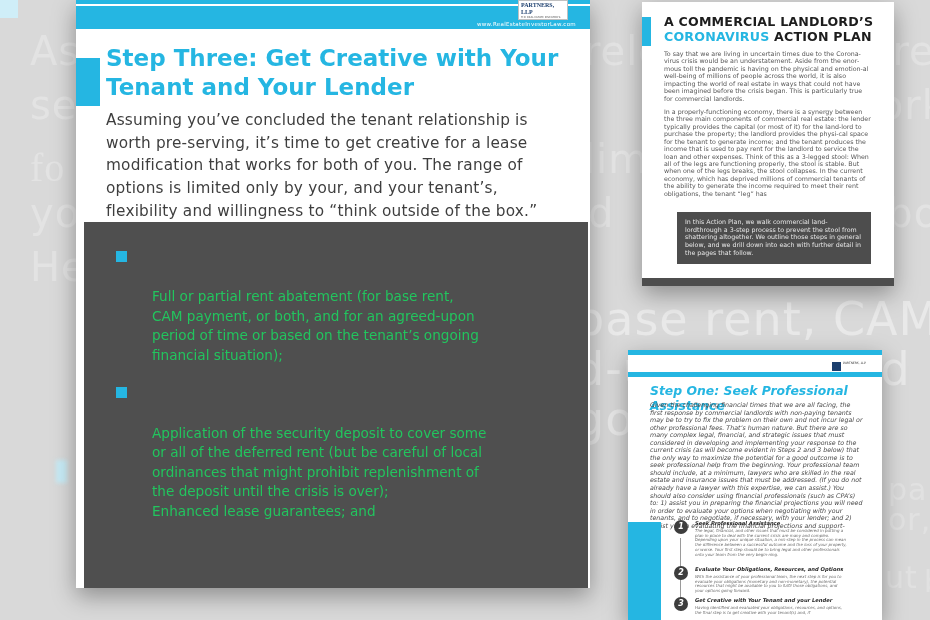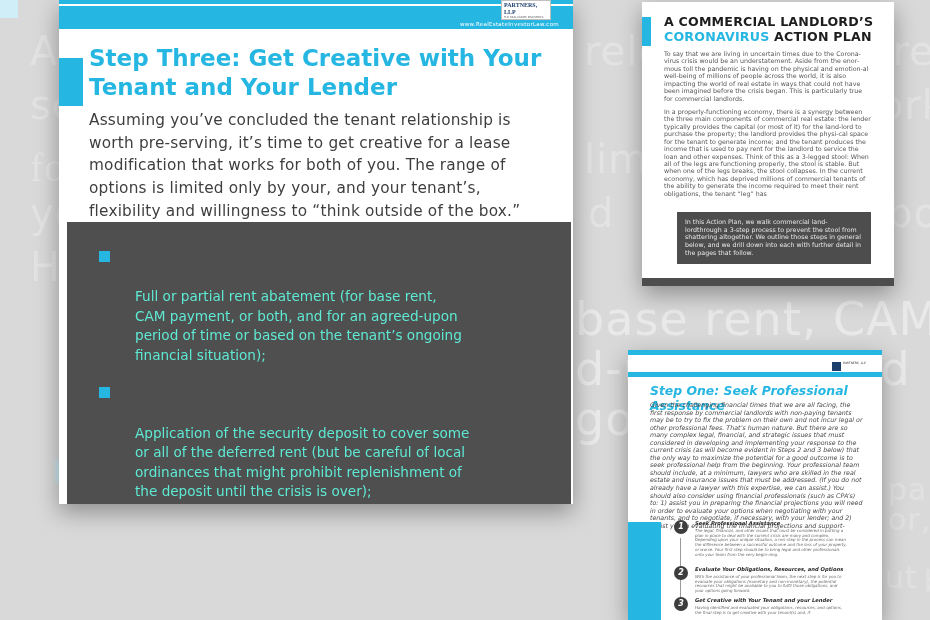--- a/index.html
+++ b/index.html
@@ -8,34 +8,34 @@
   
   .wm{position:absolute;color:#e3e3e3;font-size:40px;font-weight:400;letter-spacing:1px;white-space:nowrap;z-index:1;}
   .wm.big{font-size:46px;color:#e9e9e9;}
   .wm.small{font-size:30px;color:#e1e1e1;}
   .corner-sq{position:absolute;left:0;top:0;width:18px;height:18px;background:#cfeef8;z-index:1;}
   .smudge{position:absolute;left:56px;top:460px;width:11px;height:23px;background:#c6ebf6;filter:blur(2px);z-index:1;}
   
   .page{position:absolute;background:#ffffff;box-shadow:0 8px 22px rgba(0,0,0,0.35);z-index:2;overflow:hidden;}
   .accent{background:#25b6e2;}
   
-  .main-page{left:59px;top:0;width:514px;height:504px;}
+  .main-page{left:76px;top:0;width:514px;height:588px;}
   .mp-topstrip{position:absolute;top:0;left:0;right:0;height:4px;background:#25b6e2;}
   .mp-band{position:absolute;top:6px;left:0;right:0;height:23px;background:#25b6e2;}
   .mp-logo{position:absolute;top:0;right:22px;width:50px;height:20px;background:#fff;border:1px solid #c0c0c0;
            padding:1px 2px;box-sizing:border-box;overflow:hidden;z-index:3;}
   .mp-logo .lg-name{font-family:"Liberation Serif",serif;font-weight:bold;font-size:6px;color:#1c3f6e;line-height:7px;}
   .mp-logo .lg-tag{font-size:2.6px;color:#555;line-height:3px;}
   .mp-url{position:absolute;top:21px;right:14px;color:#ffffff;font-size:5.5px;letter-spacing:0.3px;z-index:3;}
   .mp-accent{position:absolute;left:0;top:58px;width:24px;height:48px;}
   .mp-title{position:absolute;left:30px;top:44px;width:470px;font-size:23px;font-weight:bold;color:#25b6e2;line-height:1.25;}
   .mp-intro{position:absolute;left:30px;top:109px;width:468px;font-size:15.3px;color:#3e3e3e;line-height:1.48;letter-spacing:0.2px;}
   .mp-darkbox{position:absolute;left:8px;right:2px;top:222px;height:410px;background:#4f4f4f;}
   .mp-bullets{position:absolute;left:32px;top:26px;width:372px;}
-  .bullet{position:relative;padding-left:36px;margin-bottom:19px;color:#5eead4;font-size:13.6px;line-height:1.44;white-space:pre-line;}
+  .bullet{position:relative;padding-left:36px;margin-bottom:19px;color:#22c55e;font-size:13.6px;line-height:1.44;white-space:pre-line;}
   .bullet .sq{position:absolute;left:0;top:3px;width:11px;height:11px;background:#25b6e2;}
   .mp-line{position:absolute;left:32px;right:0;top:370px;height:5px;background:#25b6e2;}
   
   .plan-page{left:642px;top:2px;width:252px;height:284px;}
   .pp-accent{position:absolute;left:0;top:15px;width:9px;height:29px;}
   .pp-title{position:absolute;left:22px;top:13px;width:215px;font-size:12.6px;font-weight:bold;color:#1d1d1d;line-height:1.18;letter-spacing:0.2px;}
   .pp-title .hl{color:#25b6e2;}
   .pp-para{position:absolute;left:22px;width:208px;font-size:6.3px;line-height:1.18;color:#565656;}
   .pp-p1{top:48px;}
   .pp-p2{top:106px;}

